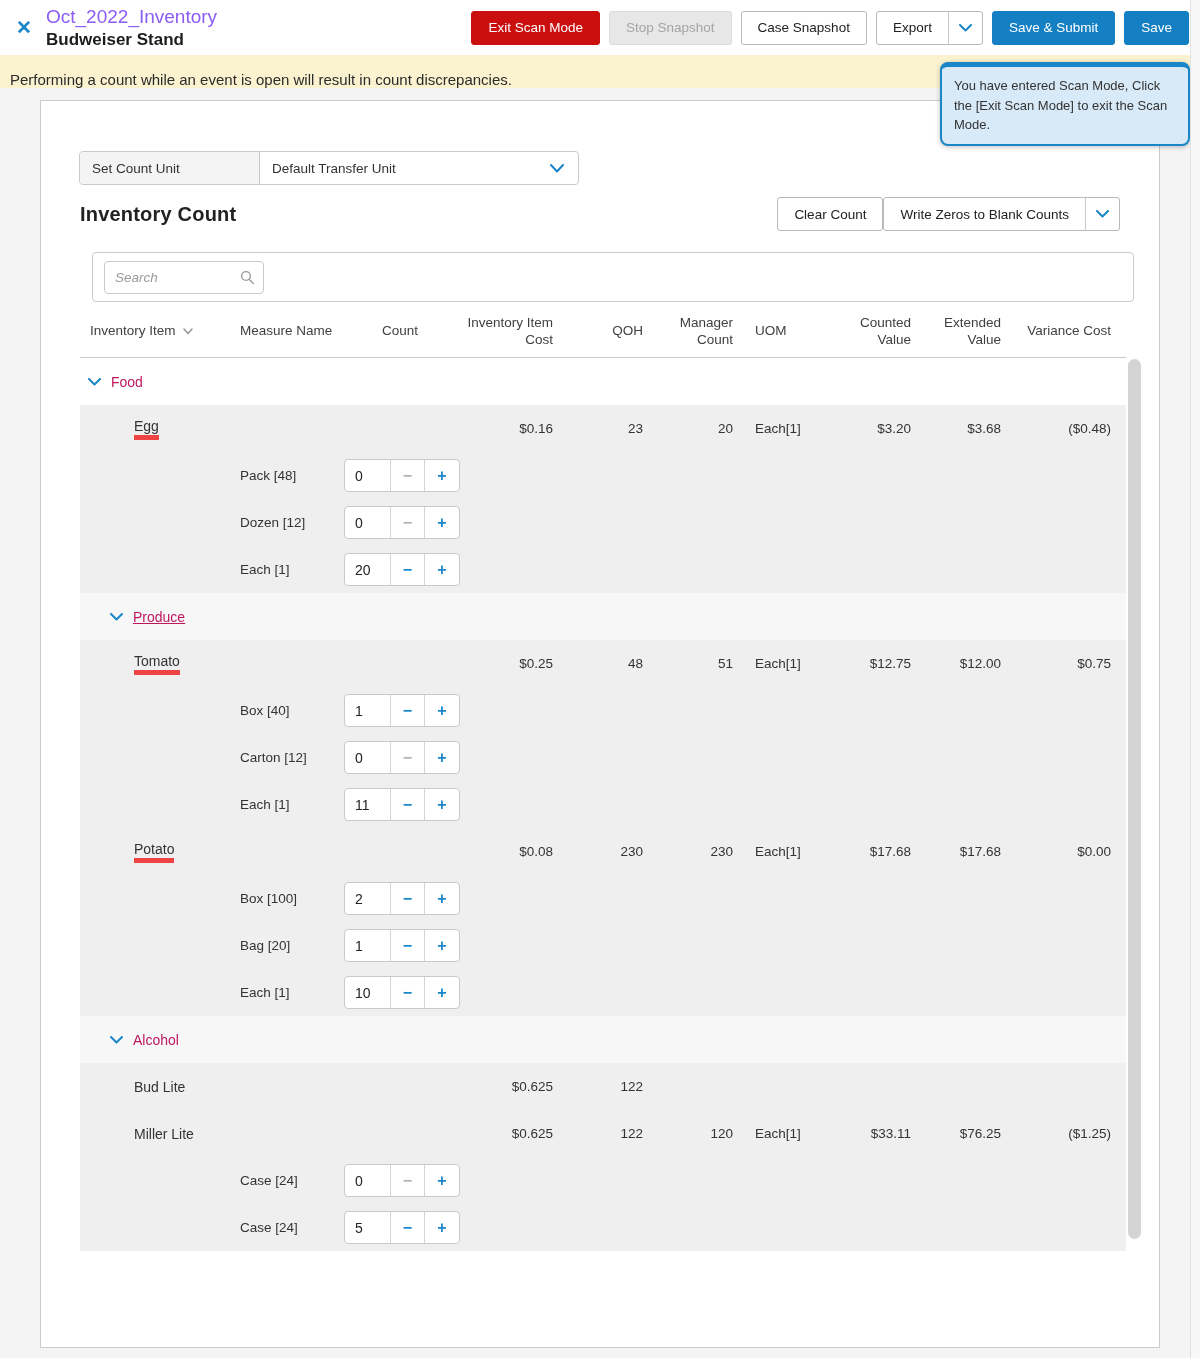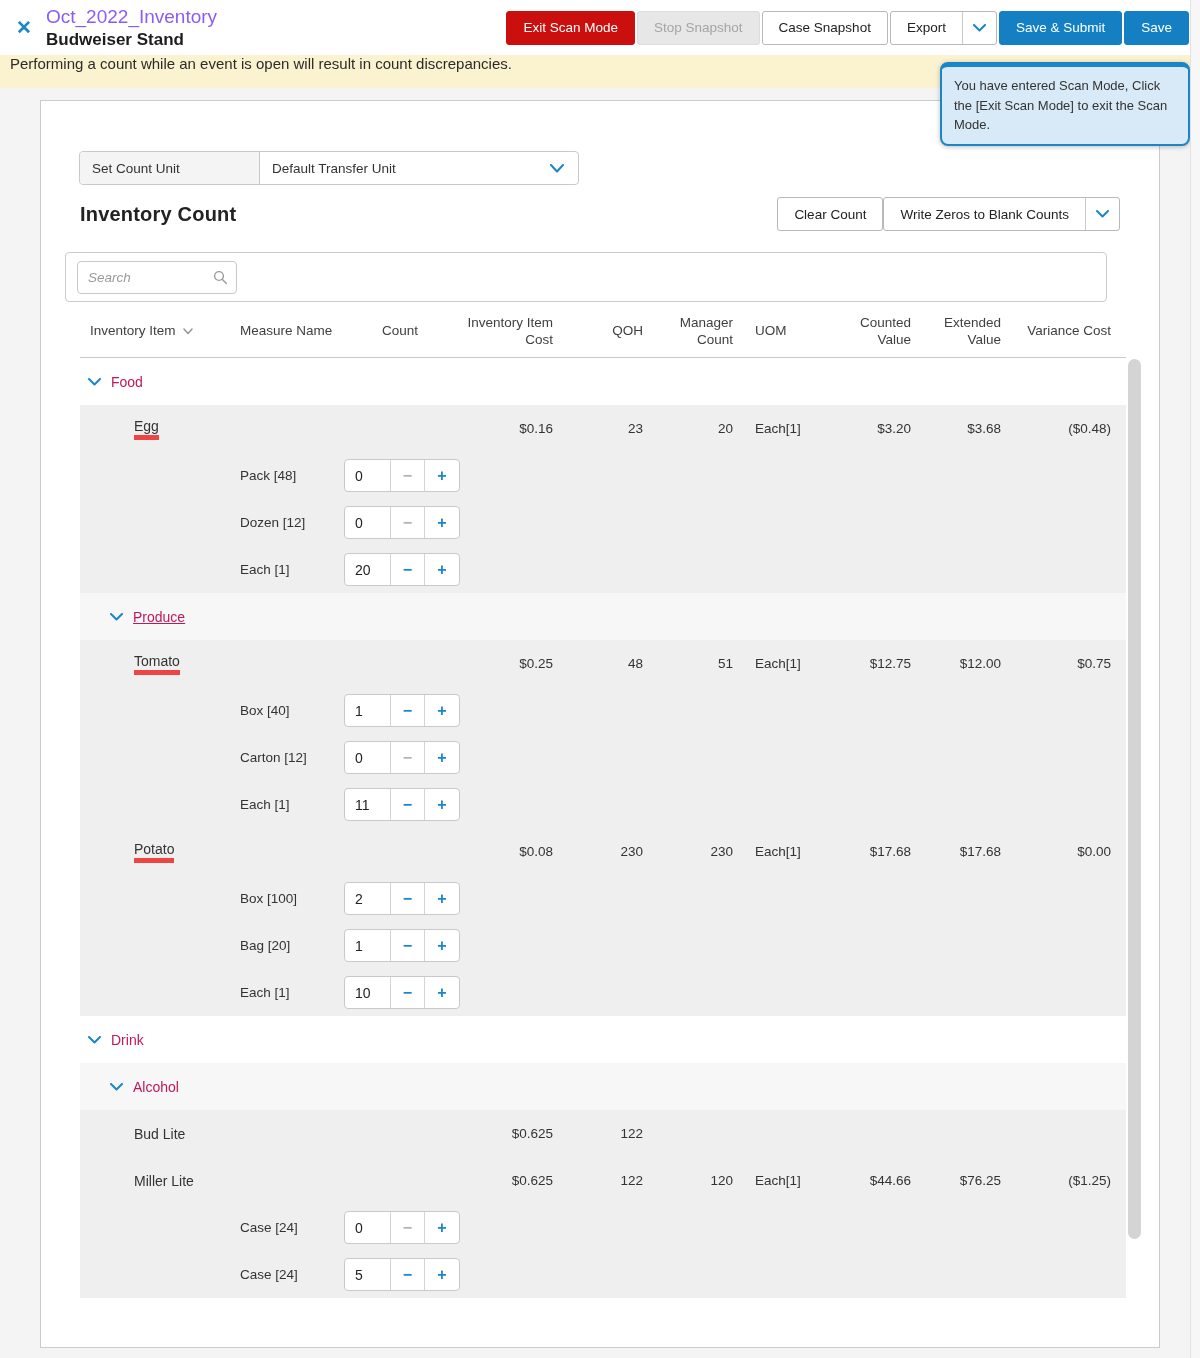--- a/index.html
+++ b/index.html
@@ -14,42 +14,42 @@
 
   
   .topbar {
     background:#fff; height:55px; display:flex; align-items:center;
     padding:0 11px 0 16px;
   }
   .close-x { color:#1a86c8; font-size:19px; font-weight:700; width:30px; cursor:pointer; }
   .title-block { line-height:1.25; }
   .breadcrumb { font-size:19px; color:#8b5cf6; }
   .page-title { font-size:17px; font-weight:700; color:#1d1d1d; }
-  .topbar-buttons { margin-left:auto; display:flex; gap:2px; align-items:center; }
+  .topbar-buttons { margin-left:auto; display:flex; gap:9px; align-items:center; }
 
   .btn {
     height:34px; border-radius:3px; font-size:13.5px; font-family:inherit;
     display:inline-flex; align-items:center; justify-content:center;
     padding:0 16px; border:1px solid transparent; cursor:pointer; white-space:nowrap;
   }
   .btn-red      { background:#cb0e0e; border-color:#cb0e0e; color:#fff; }
   .btn-disabled { background:#e7e7e7; border-color:#dcdcdc; color:#a5a5a5; cursor:default; }
   .btn-outline  { background:#fff; border-color:#b9b9b9; color:#222; }
   .btn-blue     { background:#1480c3; border-color:#1480c3; color:#fff; }
 
   .split {
     display:flex; border:1px solid #b9b9b9; border-radius:3px; background:#fff;
     height:34px; align-items:stretch; overflow:hidden;
   }
   .split .split-label { padding:0 16px; display:flex; align-items:center; font-size:13.5px; color:#222; cursor:pointer; white-space:nowrap; }
   .split .split-chev  { width:34px; border-left:1px solid #c9c9c9; display:flex; align-items:center; justify-content:center; cursor:pointer; }
 
   
   .banner {
-    background:#fbf3cf; height:33px; display:flex; align-items:flex-start;
+    background:#fbf3cf; height:33px; display:flex; align-items:flex-end;
     padding-left:10px; font-size:15px; color:#2b2b2b;
   }
 
   
   .tooltip {
     position:absolute; left:940px; top:62px; width:250px; z-index:20;
     background:#d8eaf7; border:2px solid #1a86c8; border-top-width:5px;
     border-radius:8px; padding:9px 12px; font-size:13px; line-height:1.5;
     color:#333; box-shadow:0 1px 5px rgba(0,0,0,.25);
   }
@@ -75,21 +75,21 @@
   .su-value .chev-right { margin-left:auto; display:flex; }
 
   .section-row {
     position:absolute; left:39px; top:96px; width:1040px; height:34px;
     display:flex; align-items:center;
   }
   .section-row h2 { font-size:20px; font-weight:600; color:#222; letter-spacing:.2px; }
   .section-buttons { margin-left:auto; display:flex; gap:0; align-items:center; }
 
   .search-wrap {
-    position:absolute; left:24px; top:151px; width:1042px; height:50px;
+    position:absolute; left:51px; top:151px; width:1042px; height:50px;
     border:1px solid #ccc; border-radius:4px;
   }
   .search-input-box { position:absolute; left:11px; top:8px; width:160px; height:33px; }
   .search-input-box input {
     width:100%; height:100%; border:1px solid #c9c9c9; border-radius:4px;
     padding:0 30px 0 10px; font-size:13.5px; font-family:inherit; color:#333; outline:none;
   }
   .search-input-box input::placeholder { font-style:italic; color:#9a9a9a; }
   .search-input-box .mag { position:absolute; right:9px; top:9px; }
 
@@ -408,28 +408,20 @@
           <div class="cell al"></div>
           <div class="cell al measure-label">Each [1]</div>
           <div class="cell al">
             <div class="stepper">
               <div class="val">10</div>
               <div class="sbtn minus minus-on">−</div>
               <div class="sbtn plus">+</div>
             </div>
           </div>
         </div>
-        <div class="trow brow row-group">
-          <div class="grp-cell" style="grid-column: 1 / -1;">
-            <svg width="13" height="8" viewBox="0 0 13 8">
-              <polyline points="1,1 6.5,6.5 12,1" fill="none" stroke="#1a86c8" stroke-width="2" stroke-linecap="round" stroke-linejoin="round"></polyline>
-            </svg>
-            <span>Drink</span>
-          </div>
-        </div>
         <div class="trow brow row-subgroup">
           <div class="grp-cell" style="grid-column: 1 / -1;">
             <svg width="13" height="8" viewBox="0 0 13 8">
               <polyline points="1,1 6.5,6.5 12,1" fill="none" stroke="#1a86c8" stroke-width="2" stroke-linecap="round" stroke-linejoin="round"></polyline>
             </svg>
             <span>Alcohol</span>
           </div>
         </div>
         <div class="trow brow row-item">
           <div class="item-cell">
@@ -448,21 +440,21 @@
         <div class="trow brow row-item">
           <div class="item-cell">
             <span>Miller Lite</span>
           </div>
           <div class="cell al"></div>
           <div class="cell al"></div>
           <div class="cell ar">$0.625</div>
           <div class="cell ar">122</div>
           <div class="cell ar">120</div>
           <div class="cell al col-uom">Each[1]</div>
-          <div class="cell ar">$44.66</div>
+          <div class="cell ar">$33.11</div>
           <div class="cell ar">$76.25</div>
           <div class="cell ar col-last">($1.25)</div>
         </div>
         <div class="trow brow row-measure">
           <div class="cell al"></div>
           <div class="cell al measure-label">Case [24]</div>
           <div class="cell al">
             <div class="stepper">
               <div class="val">0</div>
               <div class="sbtn minus minus-off">−</div>

